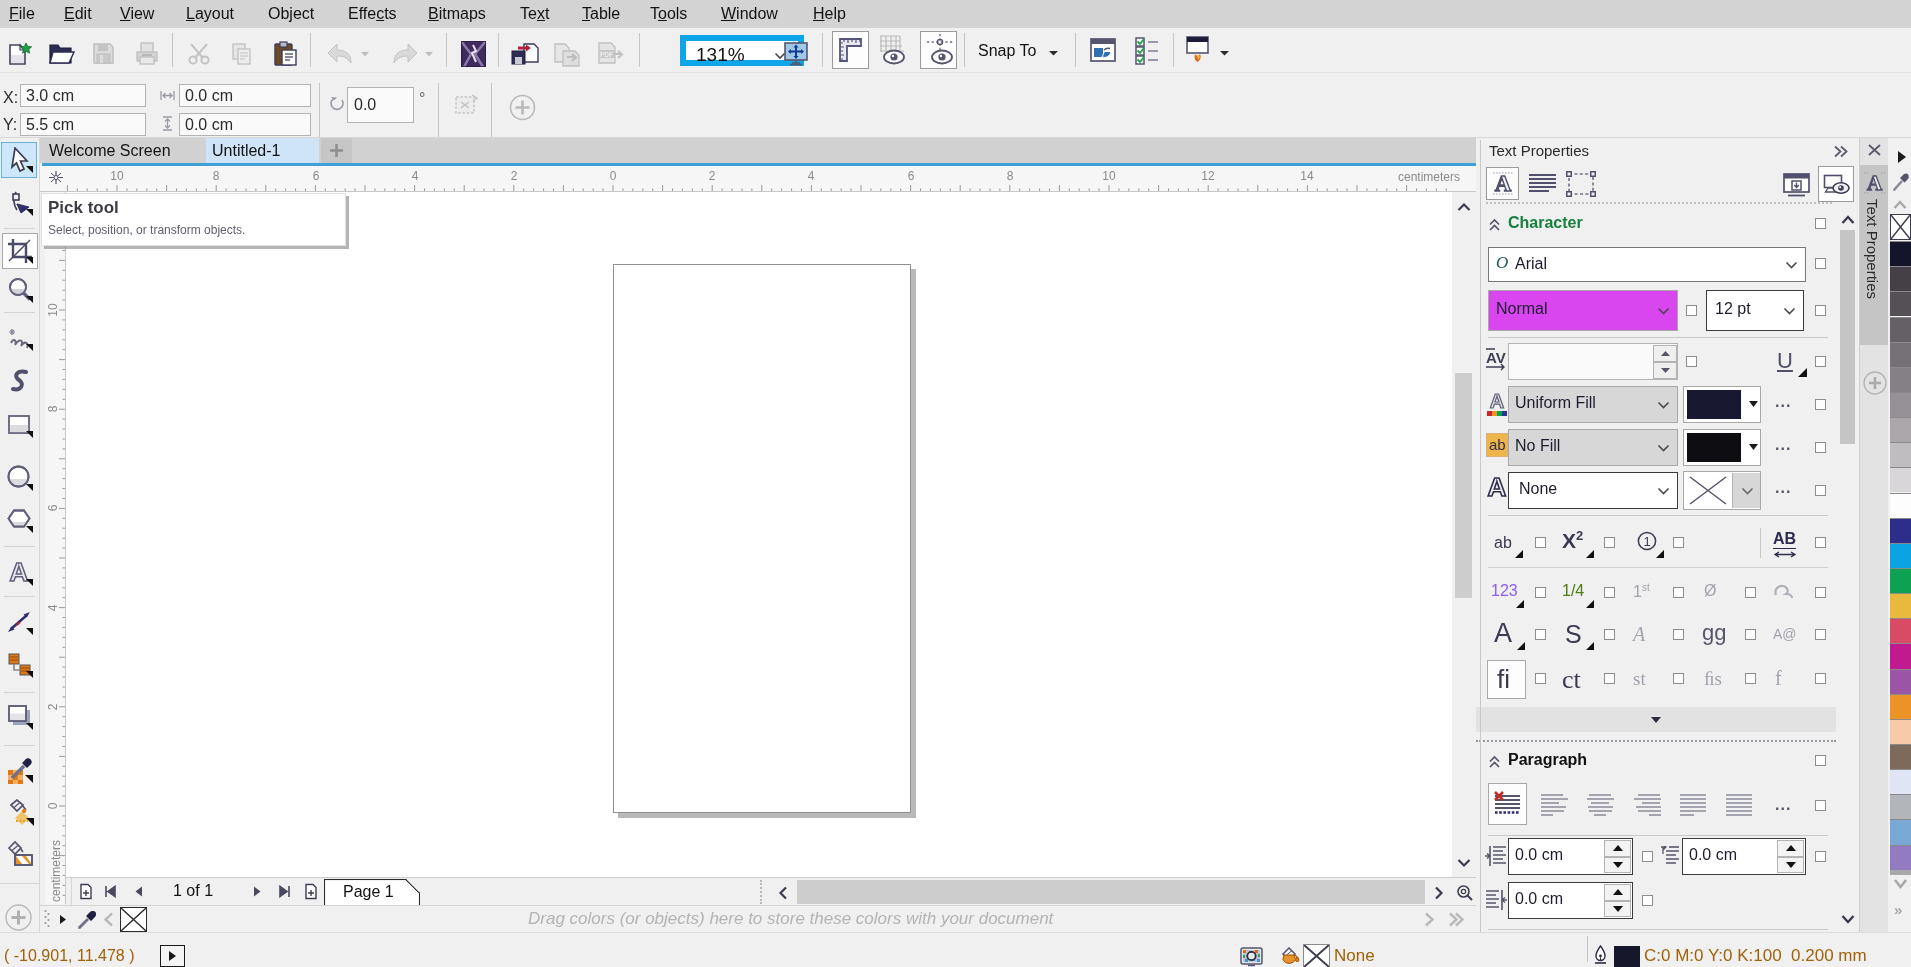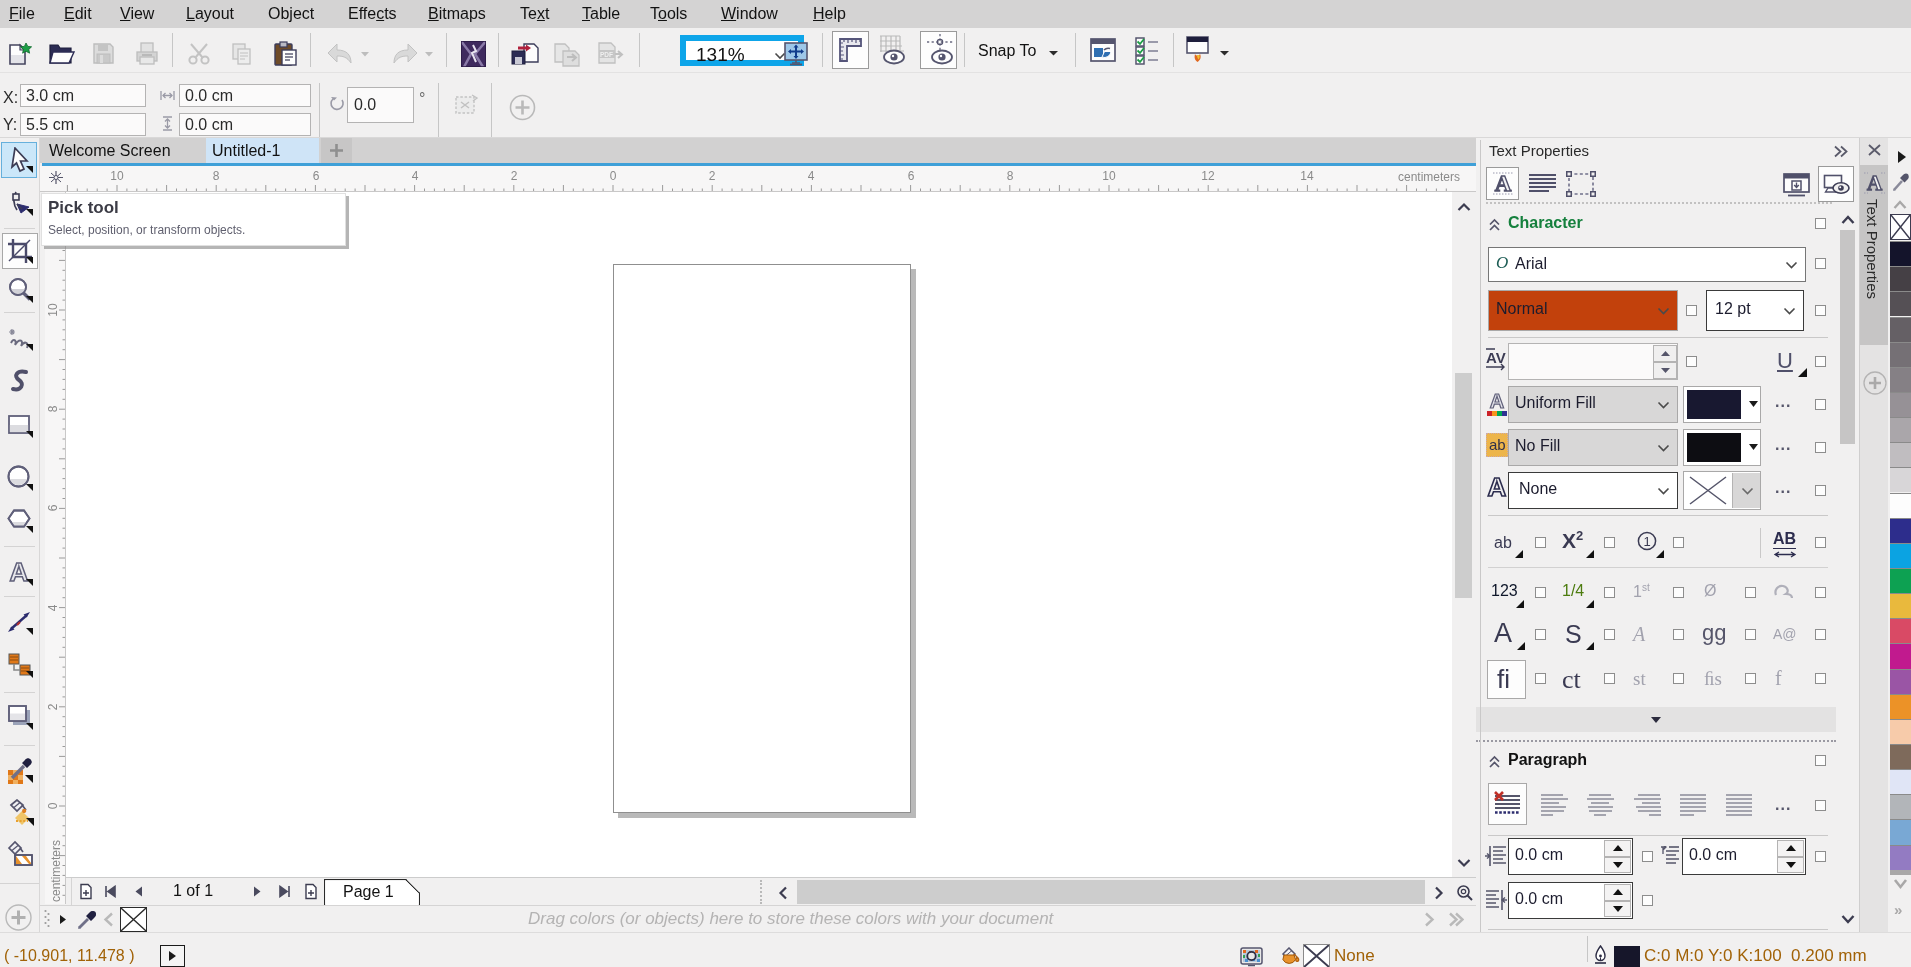--- a/index.html
+++ b/index.html
@@ -900,21 +900,21 @@
 
     <div class="abs" style="left:12px;top:109px;width:318px;height:35px;background:#fff;border:1px solid #767676;">
       <span class="abs txt" style="left:7px;top:5px;font-size:17px;font-style:italic;color:#1c5c54;font-family:'Liberation Serif';">O</span>
       <span class="abs txt" style="left:26px;top:7px;">Arial</span>
       <svg class="abs" style="left:296px;top:13px;" width="13" height="9" viewBox="0 0 13 9">
           <path d="M1.5 1.5 L6.5 6.5 L11.5 1.5" stroke="#4a4a4a" stroke-width="1.6" fill="none"></path>
         </svg>
     </div>
     <div class="abs cb" style="left:339px;top:120px;"></div>
 
-    <div class="abs" style="left:12px;top:152px;width:190px;height:41px;background:#c2410c;border:1px solid #a9a8a8;">
+    <div class="abs" style="left:12px;top:152px;width:190px;height:41px;background:#d946ef;border:1px solid #a9a8a8;">
       <span class="abs txt" style="left:7px;top:9px;">Normal</span>
       <svg class="abs" style="left:168px;top:16px;" width="13" height="9" viewBox="0 0 13 9">
           <path d="M1.5 1.5 L6.5 6.5 L11.5 1.5" stroke="#4a4a4a" stroke-width="1.6" fill="none"></path>
         </svg>
     </div>
     <div class="abs cb" style="left:210px;top:167px;"></div>
     <div class="abs" style="left:230px;top:152px;width:98px;height:41px;background:#fff;border:1px solid #3a3a3a;">
       <span class="abs txt" style="left:8px;top:9px;">12 pt</span>
       <svg class="abs" style="left:76px;top:16px;" width="13" height="9" viewBox="0 0 13 9">
           <path d="M1.5 1.5 L6.5 6.5 L11.5 1.5" stroke="#4a4a4a" stroke-width="1.6" fill="none"></path>
@@ -1028,21 +1028,21 @@
       </svg>
     <div class="abs cb" style="left:197px;top:399px;"></div>
     <div class="abs" style="left:284px;top:390px;width:1px;height:30px;background:#c9c8c8;"></div>
     <span class="abs txt" style="left:297px;top:392px;font-weight:bold;color:#2c2c4e;border-bottom:1.6px solid #2c2c4e;">AB</span>
     <svg class="abs" style="left:296px;top:413px;" width="26" height="7" viewBox="0 0 26 7">
         <path d="M4 3.5 h18 M7 1 L3 3.5 L7 6 M19 1 L23 3.5 L19 6" stroke="#2c2c4e" stroke-width="1.3" fill="none"></path>
       </svg>
     <div class="abs cb" style="left:339px;top:399px;"></div>
     <div class="abs" style="left:12px;top:429px;width:340px;height:1px;background:#d2d1d1;"></div>
 
-    <span class="abs txt" style="left:15px;top:444px;color:#0f172a;">123</span>
+    <span class="abs txt" style="left:15px;top:444px;color:#8b5cf6;">123</span>
     <svg class="abs" style="left:40px;top:462px;" width="8" height="8" viewBox="0 0 8 8">
         <path d="M8 0 v8 h-8Z" fill="#111"></path>
       </svg>
     <div class="abs cb" style="left:59px;top:449px;"></div>
     <span class="abs txt" style="left:86px;top:444px;color:#4d7c0f;">1/4</span>
     <svg class="abs" style="left:110px;top:462px;" width="8" height="8" viewBox="0 0 8 8">
         <path d="M8 0 v8 h-8Z" fill="#111"></path>
       </svg>
     <div class="abs cb" style="left:128px;top:449px;"></div>
     <span class="abs txt" style="left:157px;top:444px;color:#a2a2ae;">1<sup style="font-size:10px;">st</sup></span>

